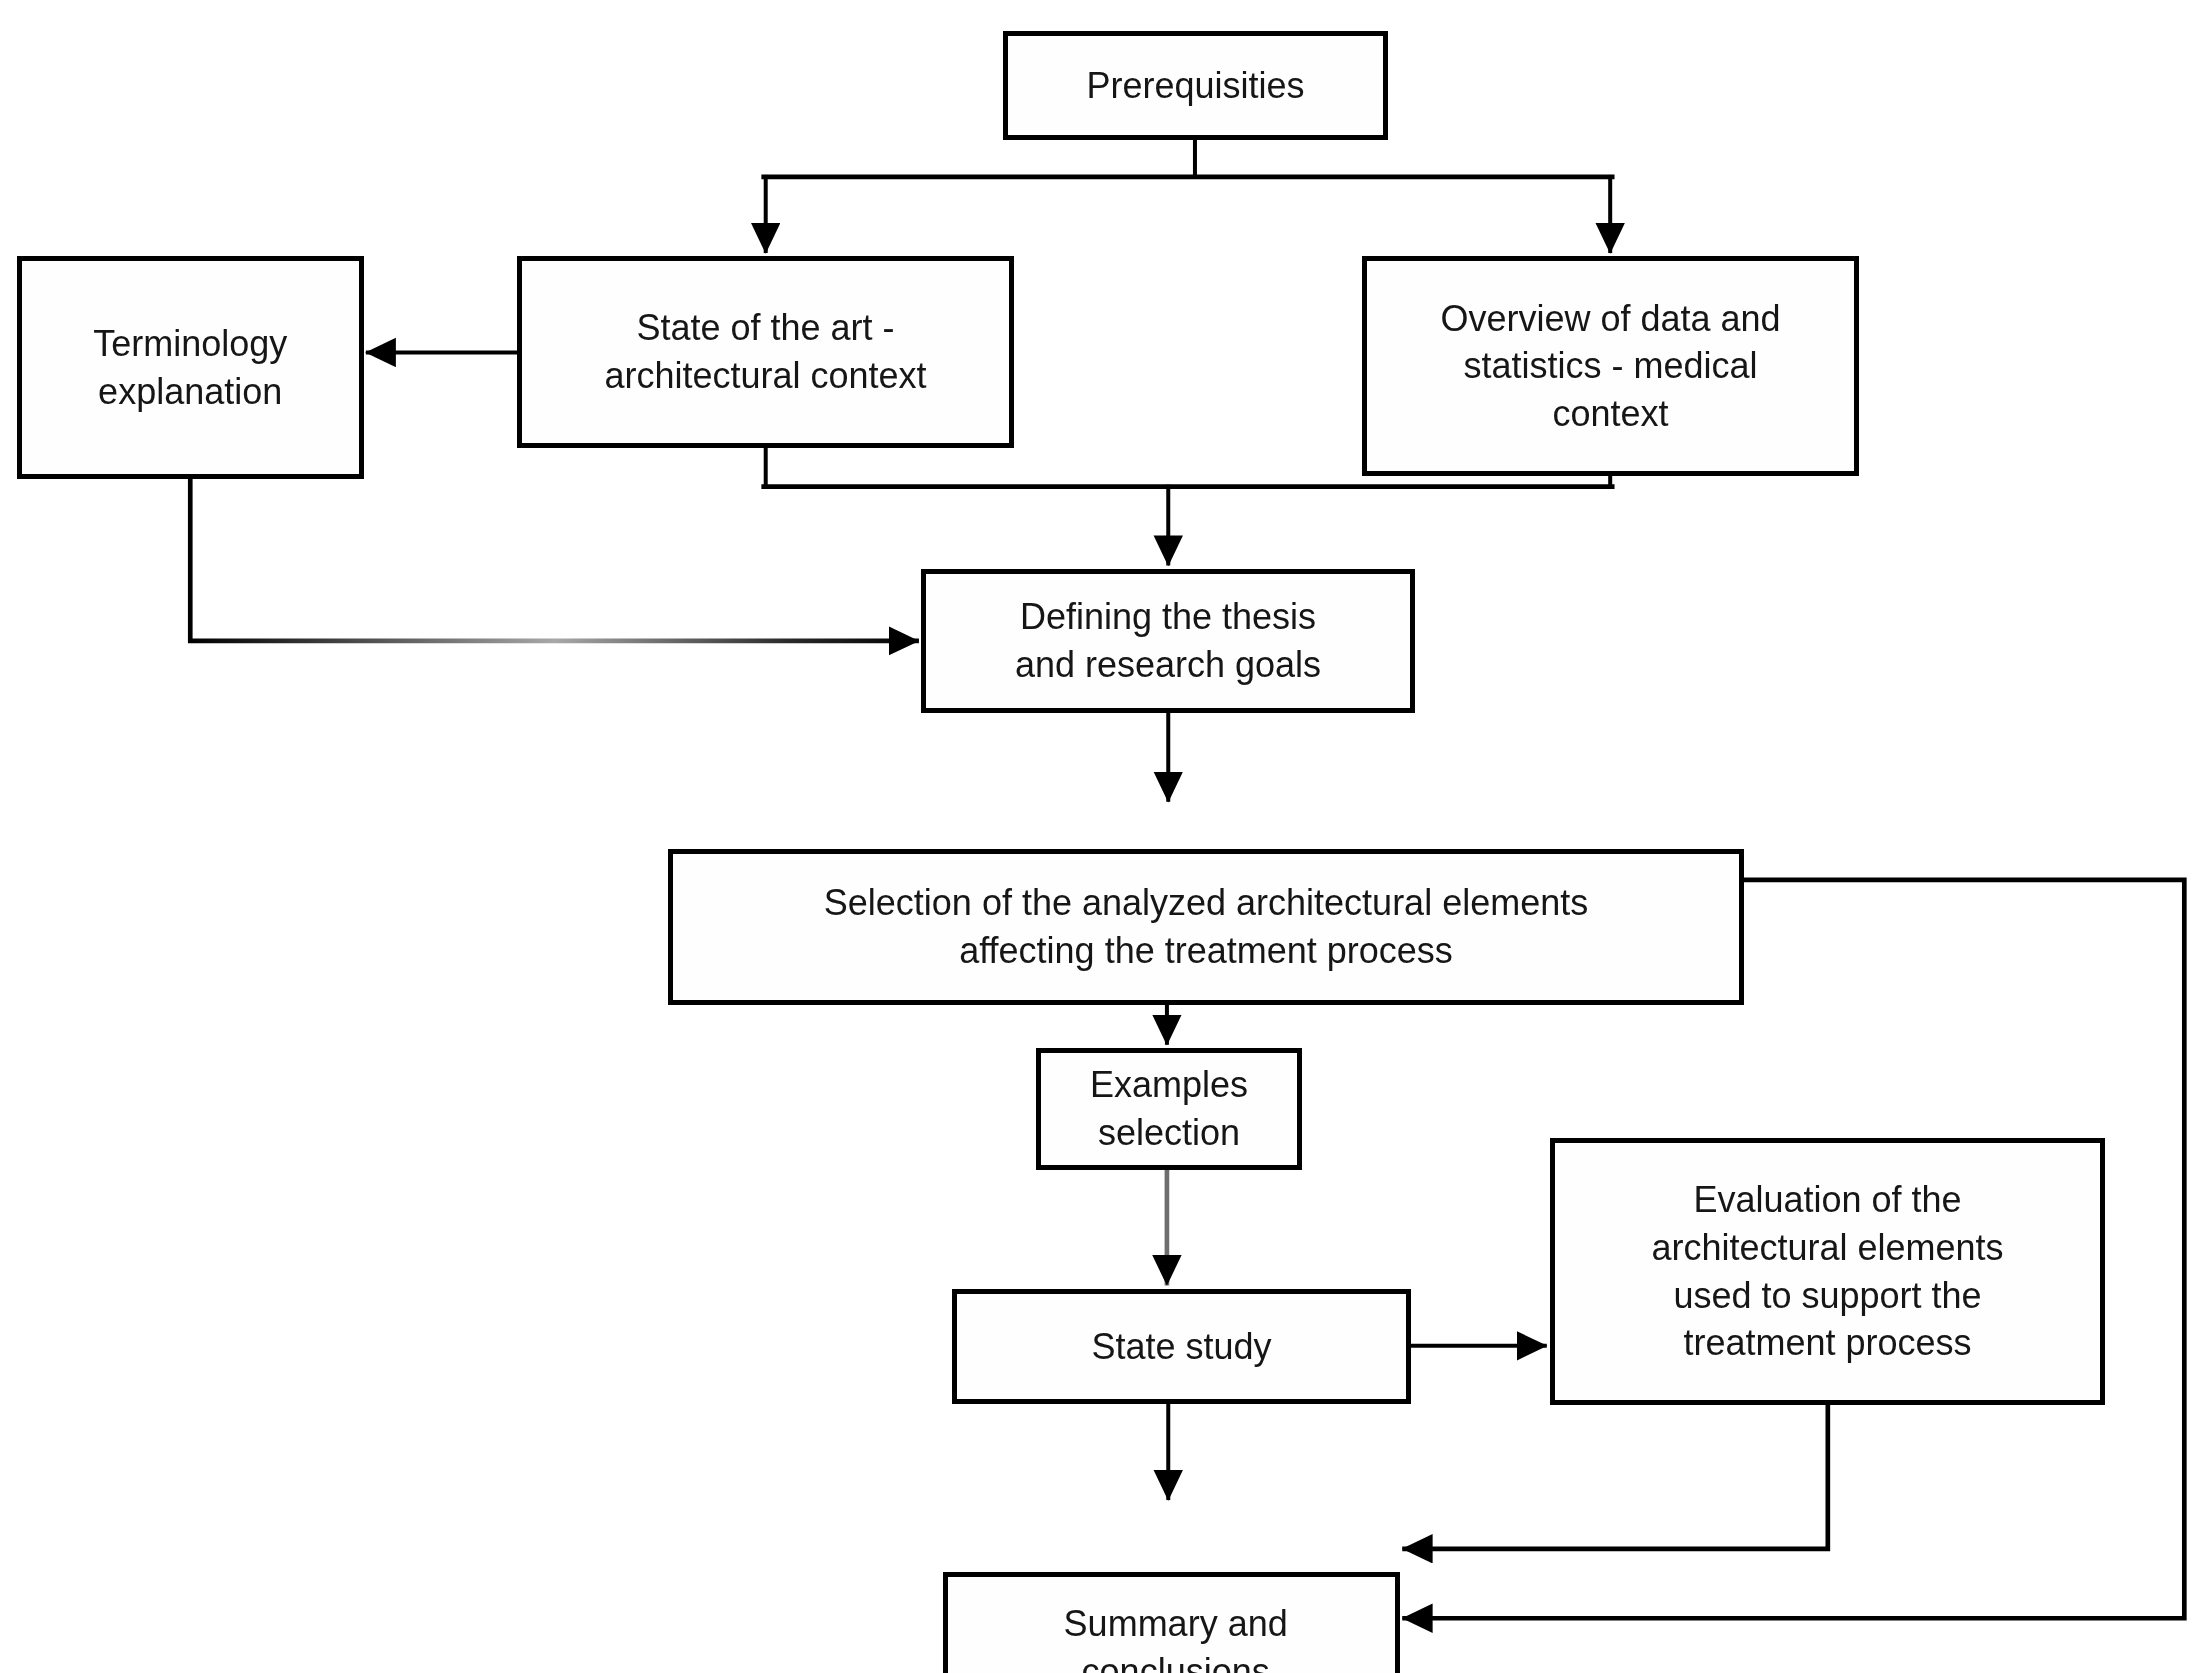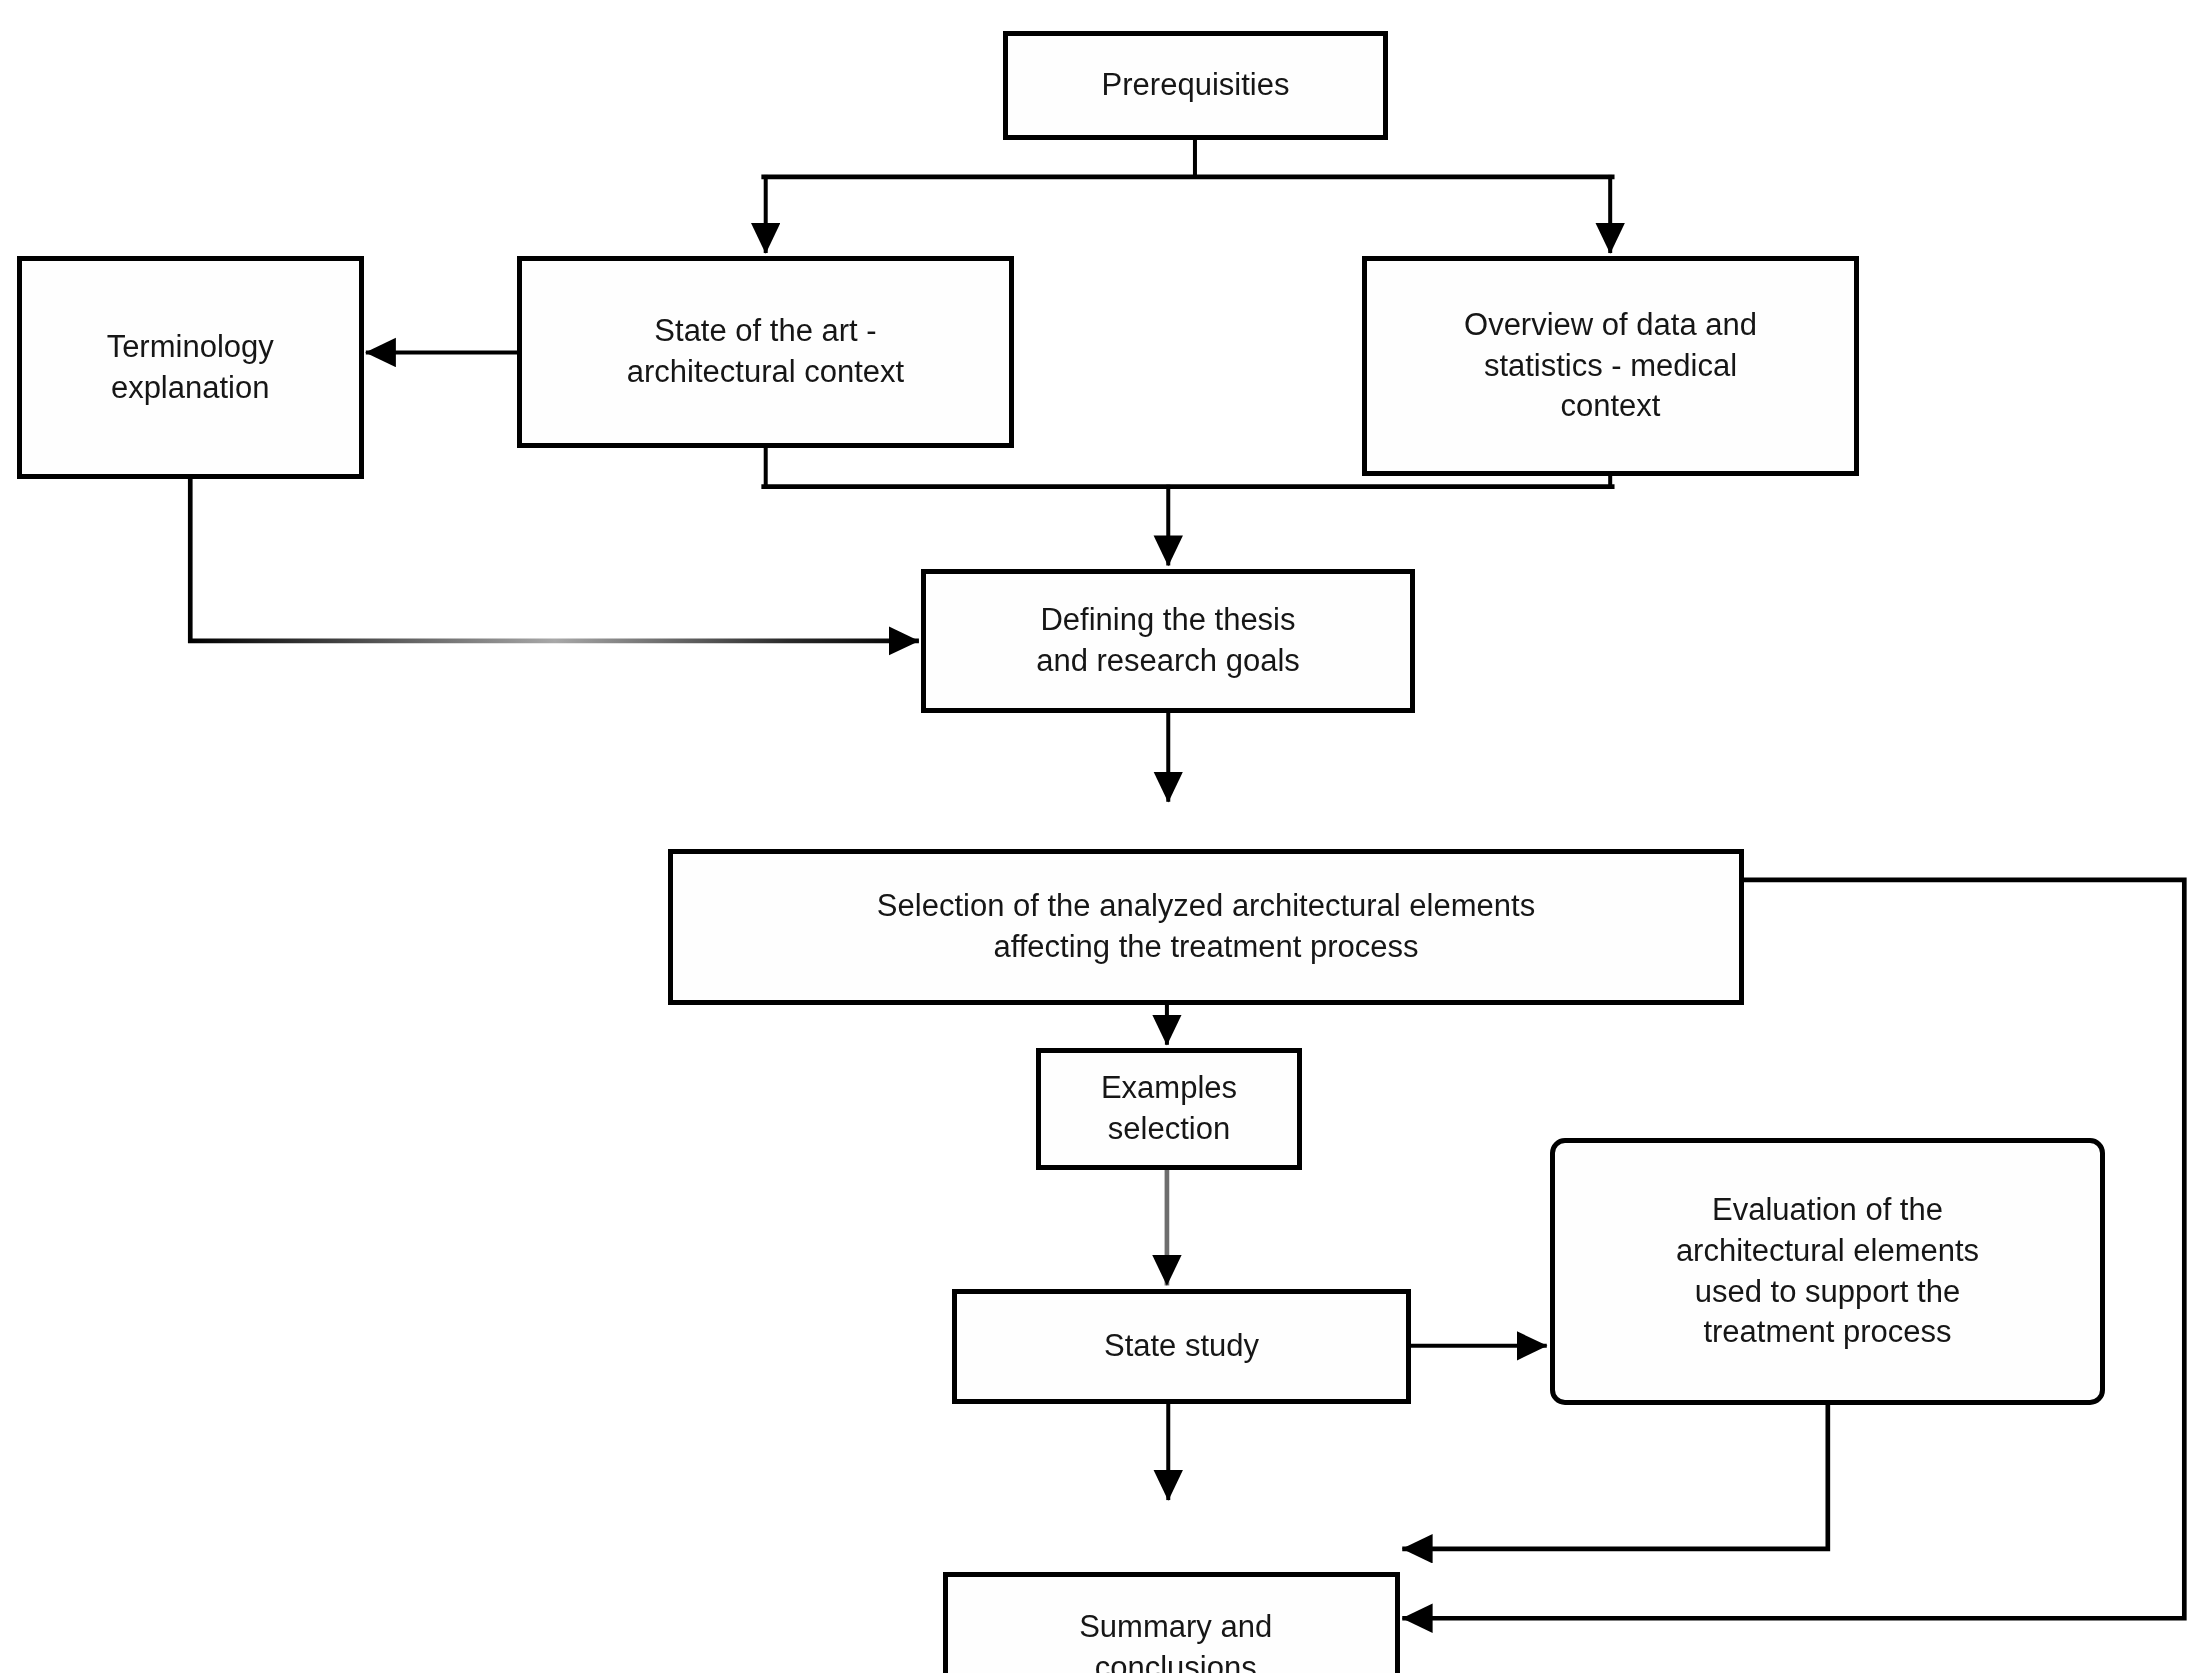--- a/index.html
+++ b/index.html
@@ -25,21 +25,21 @@
   .node {
     position: absolute;
     box-sizing: border-box;
     border: 5.3px solid #000000;
     background: #fefefe;
     display: flex;
     align-items: center;
     justify-content: center;
     text-align: center;
     white-space: pre-line;
-    font-size: 31px;
+    font-size: 36px;
     line-height: 1.32;
     color: #161616;
     padding: 0 6.7px;
   }
 </style>
 </head>
 <body>
 
 <div id="canvas">
 
@@ -105,21 +105,21 @@
 and research goals</div>
 
   <div class="node" style="left:668px; top:805px; width:1076px; height:156px;margin-top:44px;">Selection of the analyzed architectural elements
 affecting the treatment process</div>
 
   <div class="node" style="left:1036px; top:1048px; width:266px;  height:122px;">Examples
 selection</div>
 
   <div class="node" style="left:952px; top:1289px; width:459px;  height:115px;">State study</div>
 
-  <div class="node" style="left:1550px; top:1138px; width:555px;  height:267px;border-radius:15px;">Evaluation of the
+  <div class="node" style="left:1550px; top:1138px; width:555px;  height:267px;">Evaluation of the
 architectural elements
 used to support the
 treatment process</div>
 
   <div class="node" style="left:943px; top:1572px; width:457px;  height:151px;padding-left:15px;">Summary and
 conclusions</div>
 
 </div>
 
 

